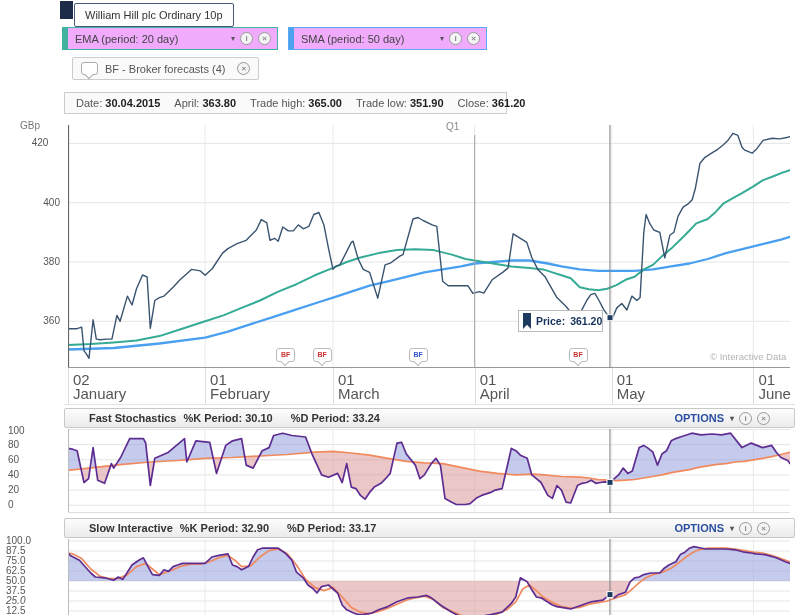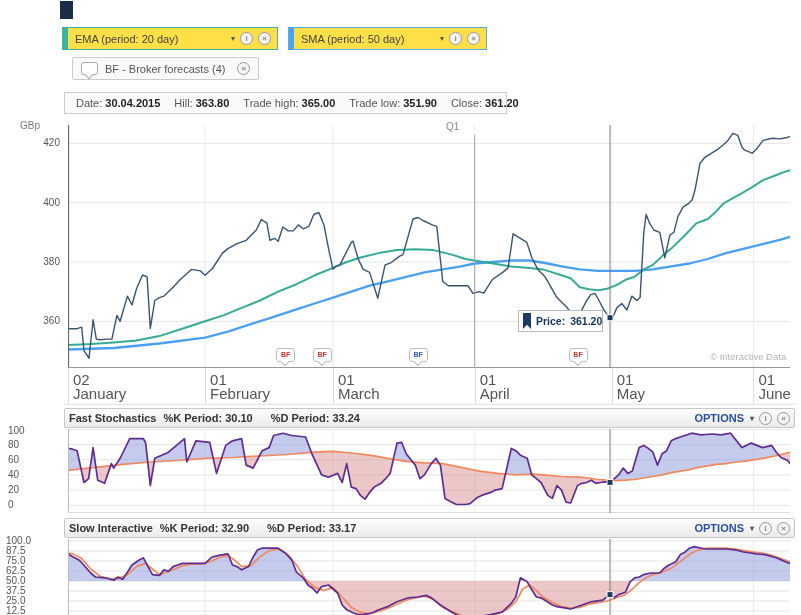--- a/index.html
+++ b/index.html
@@ -4,21 +4,21 @@
 <style>
   html,body{margin:0;padding:0;background:#fff;}
   .stage{position:relative;width:801px;height:615px;background:#fff;overflow:hidden;
          font-family:"Liberation Sans",sans-serif;}
   
   .tab-block{position:absolute;left:60px;top:1px;width:13px;height:18px;background:#1c2b47;}
   .tab{position:absolute;left:74px;top:3px;height:22px;border:1px solid #46597c;border-radius:2px;
        background:#fdfdfd;display:flex;align-items:center;padding:0 10px;font-size:11px;color:#333;}
   
   .ind{position:absolute;top:27px;height:23px;box-sizing:border-box;display:flex;align-items:center;
-       background:#fde047;font-size:11px;color:#444;border:1px solid #999;}
+       background:#f0abfc;font-size:11px;color:#444;border:1px solid #999;}
   .ind .accent{width:5px;height:100%;}
   .ind .lbl{flex:1;padding-left:7px;}
   #ema-box{left:62px;width:216px;border-color:#3fb2a0;}
   #ema-box .accent{background:#3fb2a0;}
   #sma-box{left:288px;width:199px;border-color:#5aa7f2;}
   #sma-box .accent{background:#4da2f0;}
   .caret{font-size:8px;color:#555;margin-left:6px;}
   .circ{width:13px;height:13px;border:1px solid #999;border-radius:50%;color:#888;font-size:8px;
         font-weight:bold;line-height:12px;text-align:center;margin-left:5px;box-sizing:border-box;
         background:#f4f4f4;flex:0 0 auto;}
@@ -34,21 +34,21 @@
   .bf-flag{width:15px;height:11px;}
   
   .datebar{position:absolute;left:64px;top:92px;width:443px;height:22px;box-sizing:border-box;
         border:1px solid #ccc;background:#fafafa;display:flex;align-items:center;font-size:11px;
         color:#555;padding:0 11px;gap:14px;}
   .datebar b{color:#222;margin-left:3px;}
   .di{white-space:nowrap;}
   
   .phead{position:absolute;left:64px;width:731px;height:20px;box-sizing:border-box;
         border:1px solid #c8c8c8;border-radius:2px;background:linear-gradient(#fdfdfd,#ebebeb);
-        display:flex;align-items:center;font-size:11px;color:#333;font-weight:bold;padding:0 4px;}
+        display:flex;align-items:center;font-size:11px;color:#333;font-weight:bold;padding:0 24px;}
   #fast-header{top:408px;}
   #slow-header{top:518px;}
   .phead .t{margin-right:7px;}
   .phead .kd{margin-right:18px;}
   .spacer{flex:1;}
   .options{color:#2b4fa0;font-weight:bold;}
   
   .unit-label{position:absolute;left:20px;top:120px;width:40px;text-align:left;
         font-size:10px;color:#777;}
   .q1-label{position:absolute;left:446px;top:121px;width:26px;text-align:left;
@@ -74,20 +74,23 @@
   #svg-fast{top:429px;}
   #svg-slow{top:539px;}
   #overlay{position:absolute;left:0;top:0;width:801px;height:615px;pointer-events:none;}
 </style>
 </head>
 <body>
 
 <div class="stage">
 
   <div class="tab-block"></div>
+  <div class="tab">
+    <span>William Hill plc Ordinary 10p</span>
+  </div>
 
   <div class="ind" id="ema-box">
     <span class="accent"></span>
     <span class="lbl">EMA (period: 20 day)</span>
     <span class="caret">▾</span>
     <span class="circ">i</span>
     <span class="circ">×</span>
   </div>
   <div class="ind" id="sma-box">
     <span class="accent"></span>
@@ -98,21 +101,21 @@
   </div>
 
   <div class="bfrow">
     <span class="badge bf-flag"></span>
     <span>BF - Broker forecasts (4)</span>
     <span class="circ">×</span>
   </div>
 
   <div class="datebar">
     <span class="di"><span>Date:</span><b>30.04.2015</b></span>
-    <span class="di"><span>Hill:</span><b>363.80</b></span>
+    <span class="di"><span>April:</span><b>363.80</b></span>
     <span class="di"><span>Trade high:</span><b>365.00</b></span>
     <span class="di"><span>Trade low:</span><b>351.90</b></span>
     <span class="di"><span>Close:</span><b>361.20</b></span>
   </div>
 
   <div class="unit-label">GBp</div>
   <div class="q1-label">Q1</div>
   <svg id="svg-main" width="722" height="243">
       <line x1="0" y1="18.382999999999967" x2="722" y2="18.382999999999967" stroke="#e5e5e5" stroke-width="1"></line>
       <line x1="0" y1="77.68299999999996" x2="722" y2="77.68299999999996" stroke="#e5e5e5" stroke-width="1"></line>
@@ -223,37 +226,37 @@
       <path d="M458.8 42.5L460.6 45.2L462.4 48.4L464.3 51.5L466.1 54.4L467.9 57.3L469.8 58.2L471.6 58.6L473.4 59.1L475.2 60.2L477.1 61.4L478.9 62.5L480.7 63.7L482.6 64.8L484.4 66.0L486.2 66.6L488.0 67.3L489.9 67.8L491.7 68.1L493.5 68.4L495.3 68.7L497.2 69.0L499.0 69.4L500.8 69.7L502.7 70.0L504.5 69.4L506.3 68.7L508.1 68.1L510.0 67.4L511.8 66.8L513.6 66.2L515.5 65.5L517.3 64.9L519.1 64.2L520.9 63.6L522.8 63.0L524.6 62.6L526.4 62.4L528.2 62.1L530.1 61.8L531.9 61.6L533.7 61.3L535.6 60.5L537.4 59.1L539.2 57.7L541.0 56.3L542.9 56.3L544.7 57.7L546.5 58.5L548.4 57.2L550.2 55.9L552.0 55.1L553.8 54.5L555.7 53.8L557.5 53.2L559.3 49.0L561.1 44.9L563.0 42.0L563.0 42.0L561.1 42.0L559.3 42.0L557.5 42.0L555.7 42.0L553.8 42.0L552.0 42.0L550.2 42.0L548.4 42.0L546.5 42.0L544.7 42.0L542.9 42.0L541.0 42.0L539.2 42.0L537.4 42.0L535.6 42.0L533.7 42.0L531.9 42.0L530.1 42.0L528.2 42.0L526.4 42.0L524.6 42.0L522.8 42.0L520.9 42.0L519.1 42.0L517.3 42.0L515.5 42.0L513.6 42.0L511.8 42.0L510.0 42.0L508.1 42.0L506.3 42.0L504.5 42.0L502.7 42.0L500.8 42.0L499.0 42.0L497.2 42.0L495.3 42.0L493.5 42.0L491.7 42.0L489.9 42.0L488.0 42.0L486.2 42.0L484.4 42.0L482.6 42.0L480.7 42.0L478.9 42.0L477.1 42.0L475.2 42.0L473.4 42.0L471.6 42.0L469.8 42.0L467.9 42.0L466.1 42.0L464.3 42.0L462.4 42.0L460.6 42.0L458.8 42.0Z" fill="#d98f8f" fill-opacity="0.5" stroke="none"></path>
       <path d="M563.0 42.0L564.8 40.4L566.6 38.8L568.5 38.5L570.3 38.2L572.1 37.5L573.9 36.6L575.8 35.6L577.6 35.2L579.4 34.7L581.3 34.3L583.1 34.0L584.9 34.0L586.7 34.0L588.6 34.0L590.4 34.0L592.2 33.5L594.1 31.6L595.9 29.7L597.7 28.2L599.5 27.0L601.4 25.8L603.2 24.9L605.0 24.1L606.8 23.2L608.7 21.4L610.5 18.5L612.3 15.6L614.2 14.6L616.0 13.7L617.8 12.4L619.6 10.8L621.5 9.2L623.3 8.6L625.1 7.9L627.0 7.8L628.8 8.2L630.6 8.6L632.4 8.9L634.3 9.3L636.1 9.7L637.9 10.0L639.7 10.0L641.6 10.0L643.4 10.0L645.2 10.0L647.1 10.0L648.9 10.0L650.7 10.0L652.5 10.0L654.4 10.0L656.2 10.0L658.0 10.0L659.9 10.2L661.7 10.3L663.5 10.5L665.3 10.6L667.2 10.8L669.0 11.3L670.8 11.8L672.6 12.2L674.5 12.7L676.3 13.2L678.1 13.4L680.0 13.6L681.8 13.8L683.6 14.1L685.4 14.4L687.3 14.7L689.1 14.9L690.9 15.1L692.8 15.2L694.6 15.4L696.4 15.6L698.2 16.0L700.1 16.5L701.9 17.0L703.7 17.5L705.5 18.0L707.4 18.5L709.2 19.2L711.0 20.0L712.9 20.8L714.7 21.6L716.5 22.4L718.3 23.1L720.2 23.8L722.0 24.4L722.0 42.0L720.2 42.0L718.3 42.0L716.5 42.0L714.7 42.0L712.9 42.0L711.0 42.0L709.2 42.0L707.4 42.0L705.5 42.0L703.7 42.0L701.9 42.0L700.1 42.0L698.2 42.0L696.4 42.0L694.6 42.0L692.8 42.0L690.9 42.0L689.1 42.0L687.3 42.0L685.4 42.0L683.6 42.0L681.8 42.0L680.0 42.0L678.1 42.0L676.3 42.0L674.5 42.0L672.6 42.0L670.8 42.0L669.0 42.0L667.2 42.0L665.3 42.0L663.5 42.0L661.7 42.0L659.9 42.0L658.0 42.0L656.2 42.0L654.4 42.0L652.5 42.0L650.7 42.0L648.9 42.0L647.1 42.0L645.2 42.0L643.4 42.0L641.6 42.0L639.7 42.0L637.9 42.0L636.1 42.0L634.3 42.0L632.4 42.0L630.6 42.0L628.8 42.0L627.0 42.0L625.1 42.0L623.3 42.0L621.5 42.0L619.6 42.0L617.8 42.0L616.0 42.0L614.2 42.0L612.3 42.0L610.5 42.0L608.7 42.0L606.8 42.0L605.0 42.0L603.2 42.0L601.4 42.0L599.5 42.0L597.7 42.0L595.9 42.0L594.1 42.0L592.2 42.0L590.4 42.0L588.6 42.0L586.7 42.0L584.9 42.0L583.1 42.0L581.3 42.0L579.4 42.0L577.6 42.0L575.8 42.0L573.9 42.0L572.1 42.0L570.3 42.0L568.5 42.0L566.6 42.0L564.8 42.0L563.0 42.0Z" fill="#96a0dd" fill-opacity="0.55" stroke="none"></path>
       <path d="M0.0 14.0L4.6 14.8L13.7 19.6L22.8 30.0L32.0 37.2L41.1 39.6L50.3 39.6L59.4 35.6L68.5 27.6L77.7 24.4L84.5 30.0L91.4 35.6L98.2 33.2L105.1 30.8L114.2 26.8L123.4 25.2L132.5 25.2L141.7 22.8L150.8 18.8L159.9 16.4L166.8 21.2L173.6 27.6L182.8 26.8L191.9 18.0L201.1 11.6L210.2 10.0L219.3 14.8L228.5 26.0L237.6 40.4L246.8 48.4L255.9 51.6L265.0 48.4L274.2 58.0L283.3 68.4L292.5 73.2L301.6 74.8L310.7 72.4L319.9 69.2L329.0 65.2L338.2 61.2L347.3 58.8L356.4 57.2L365.6 60.4L374.7 68.4L383.8 72.4L393.0 76.4L402.1 78.0L411.3 78.0L420.4 76.4L429.5 74.8L438.7 70.8L447.8 62.8L454.7 50.0L461.5 46.0L468.4 51.6L475.2 58.0L484.4 63.6L493.5 67.6L502.7 69.2L511.8 68.4L520.9 65.2L530.1 63.6L539.2 62.0L548.4 58.8L557.5 55.6L564.3 50.0L571.2 43.6L578.1 38.8L584.9 35.6L594.1 33.2L603.2 29.2L610.0 24.4L616.9 18.8L623.8 14.0L630.6 10.8L639.7 9.2L648.9 9.2L658.0 9.2L667.2 10.0L676.3 11.6L685.4 13.2L694.6 14.0L703.7 16.4L712.9 19.6L722.0 22.8" fill="none" stroke="#f08a5e" stroke-width="1.7" stroke-linejoin="round" stroke-linecap="round"></path>
       <path d="M0.0 14.0L2.3 16.4L11.4 21.2L22.8 34.0L27.4 38.0L36.6 38.8L45.7 41.2L50.3 38.0L54.8 40.4L64.0 26.0L70.8 21.2L75.4 18.8L80.0 27.6L84.5 35.6L91.4 36.4L96.0 30.8L100.5 32.4L105.1 27.6L109.7 26.0L114.2 24.4L125.7 24.4L137.1 24.4L143.9 18.0L150.8 16.4L159.9 14.8L164.5 26.0L169.1 27.6L173.6 30.8L180.5 27.6L185.1 18.0L189.6 10.8L194.2 9.2L210.2 9.2L217.1 14.0L223.9 21.2L228.5 33.2L235.3 38.8L239.9 46.0L244.5 49.2L249.0 54.0L253.6 47.6L260.5 46.0L265.0 50.0L269.6 54.0L274.2 66.0L278.7 70.8L285.6 74.0L290.2 75.6L294.7 75.6L299.3 74.8L303.9 74.0L310.7 70.8L319.9 67.6L329.0 62.8L340.4 58.8L349.6 58.0L358.7 56.4L363.3 58.8L372.4 66.0L383.8 73.2L393.0 78.0L402.1 78.8L413.6 77.2L422.7 75.6L434.1 73.2L443.3 64.4L447.8 58.0L452.4 38.8L459.2 42.8L463.8 50.8L468.4 58.0L473.0 58.8L484.4 66.0L488.9 67.6L498.1 69.2L502.7 70.0L514.1 66.0L523.2 62.8L534.6 61.2L542.0 55.6L546.1 58.8L550.6 55.6L557.5 53.2L562.1 42.8L566.6 38.8L571.2 38.0L575.8 35.6L582.6 34.0L591.8 34.0L596.3 29.2L600.9 26.0L607.8 22.8L612.3 15.6L616.9 13.2L621.5 9.2L626.0 7.6L637.5 10.0L646.6 10.0L658.0 10.0L667.2 10.8L676.3 13.2L683.2 14.0L687.7 14.8L696.9 15.6L708.3 18.8L717.4 22.8L722.0 24.4" fill="none" stroke="#5e2d91" stroke-width="1.7" stroke-linejoin="round" stroke-linecap="round"></path>
       <line x1="0.5" y1="0" x2="0.5" y2="76" stroke="#bbb" stroke-width="1"></line>
       <line x1="541.9569620253164" y1="0" x2="541.9569620253164" y2="76" stroke="#7d7d7d" stroke-width="1"></line>
       <rect x="539.0" y="52.6" width="6" height="6" fill="#1d3a5f" stroke="#fff" stroke-width="1"></rect>
     </svg>
 
   <div id="overlay">
-      <div class="ytick" style="top: 138.383px; left: 20px; width: 40px; text-align: right;">420</div>
+      <div class="ytick" style="top: 138.383px; left: 20px; width: 40px; text-align: center;">420</div>
       <div class="ytick" style="top: 197.683px; left: 20px; width: 40px; text-align: right;">400</div>
       <div class="ytick" style="top: 256.983px; left: 20px; width: 40px; text-align: right;">380</div>
       <div class="ytick" style="top: 316.283px; left: 20px; width: 40px; text-align: right;">360</div>
       <div class="ytick" style="top: 426px; left: 8px;">100</div>
       <div class="ytick" style="top: 439.615px; left: 8px;">80</div>
       <div class="ytick" style="top: 454.775px; left: 8px;">60</div>
       <div class="ytick" style="top: 469.935px; left: 8px;">40</div>
       <div class="ytick" style="top: 485.095px; left: 8px;">20</div>
       <div class="ytick" style="top: 500.255px; left: 8px;">0</div>
       <div class="ytick" style="top: 536px; left: 6px;">100.0</div>
       <div class="ytick" style="top: 546px; left: 6px;">87.5</div>
       <div class="ytick" style="top: 556px; left: 6px;">75.0</div>
       <div class="ytick" style="top: 566px; left: 6px;">62.5</div>
       <div class="ytick" style="top: 576px; left: 6px;">50.0</div>
       <div class="ytick" style="top: 586px; left: 6px;">37.5</div>
-      <div class="ytick" style="top: 596px; left: 6px;">25.0</div>
+      <div class="ytick" style="top: 596px; left: 6px; font-style: italic;">25.0</div>
       <div class="ytick" style="top: 606px; left: 6px;">12.5</div>
       <div class="msep" style="left: 68px; top: 368px; height: 36px;"></div>
       <div class="mnum" style="left: 73px; top: 371px;">02</div>
       <div class="mname" style="left: 73px; top: 385px;">January</div>
       <div class="msep" style="left: 205.089px; top: 368px; height: 36px;"></div>
       <div class="mnum" style="left: 210.089px; top: 371px;">01</div>
       <div class="mname" style="left: 210.089px; top: 385px;">February</div>
       <div class="msep" style="left: 333.038px; top: 368px; height: 36px;"></div>
       <div class="mnum" style="left: 338.038px; top: 371px;">01</div>
       <div class="mname" style="left: 338.038px; top: 385px;">March</div>

